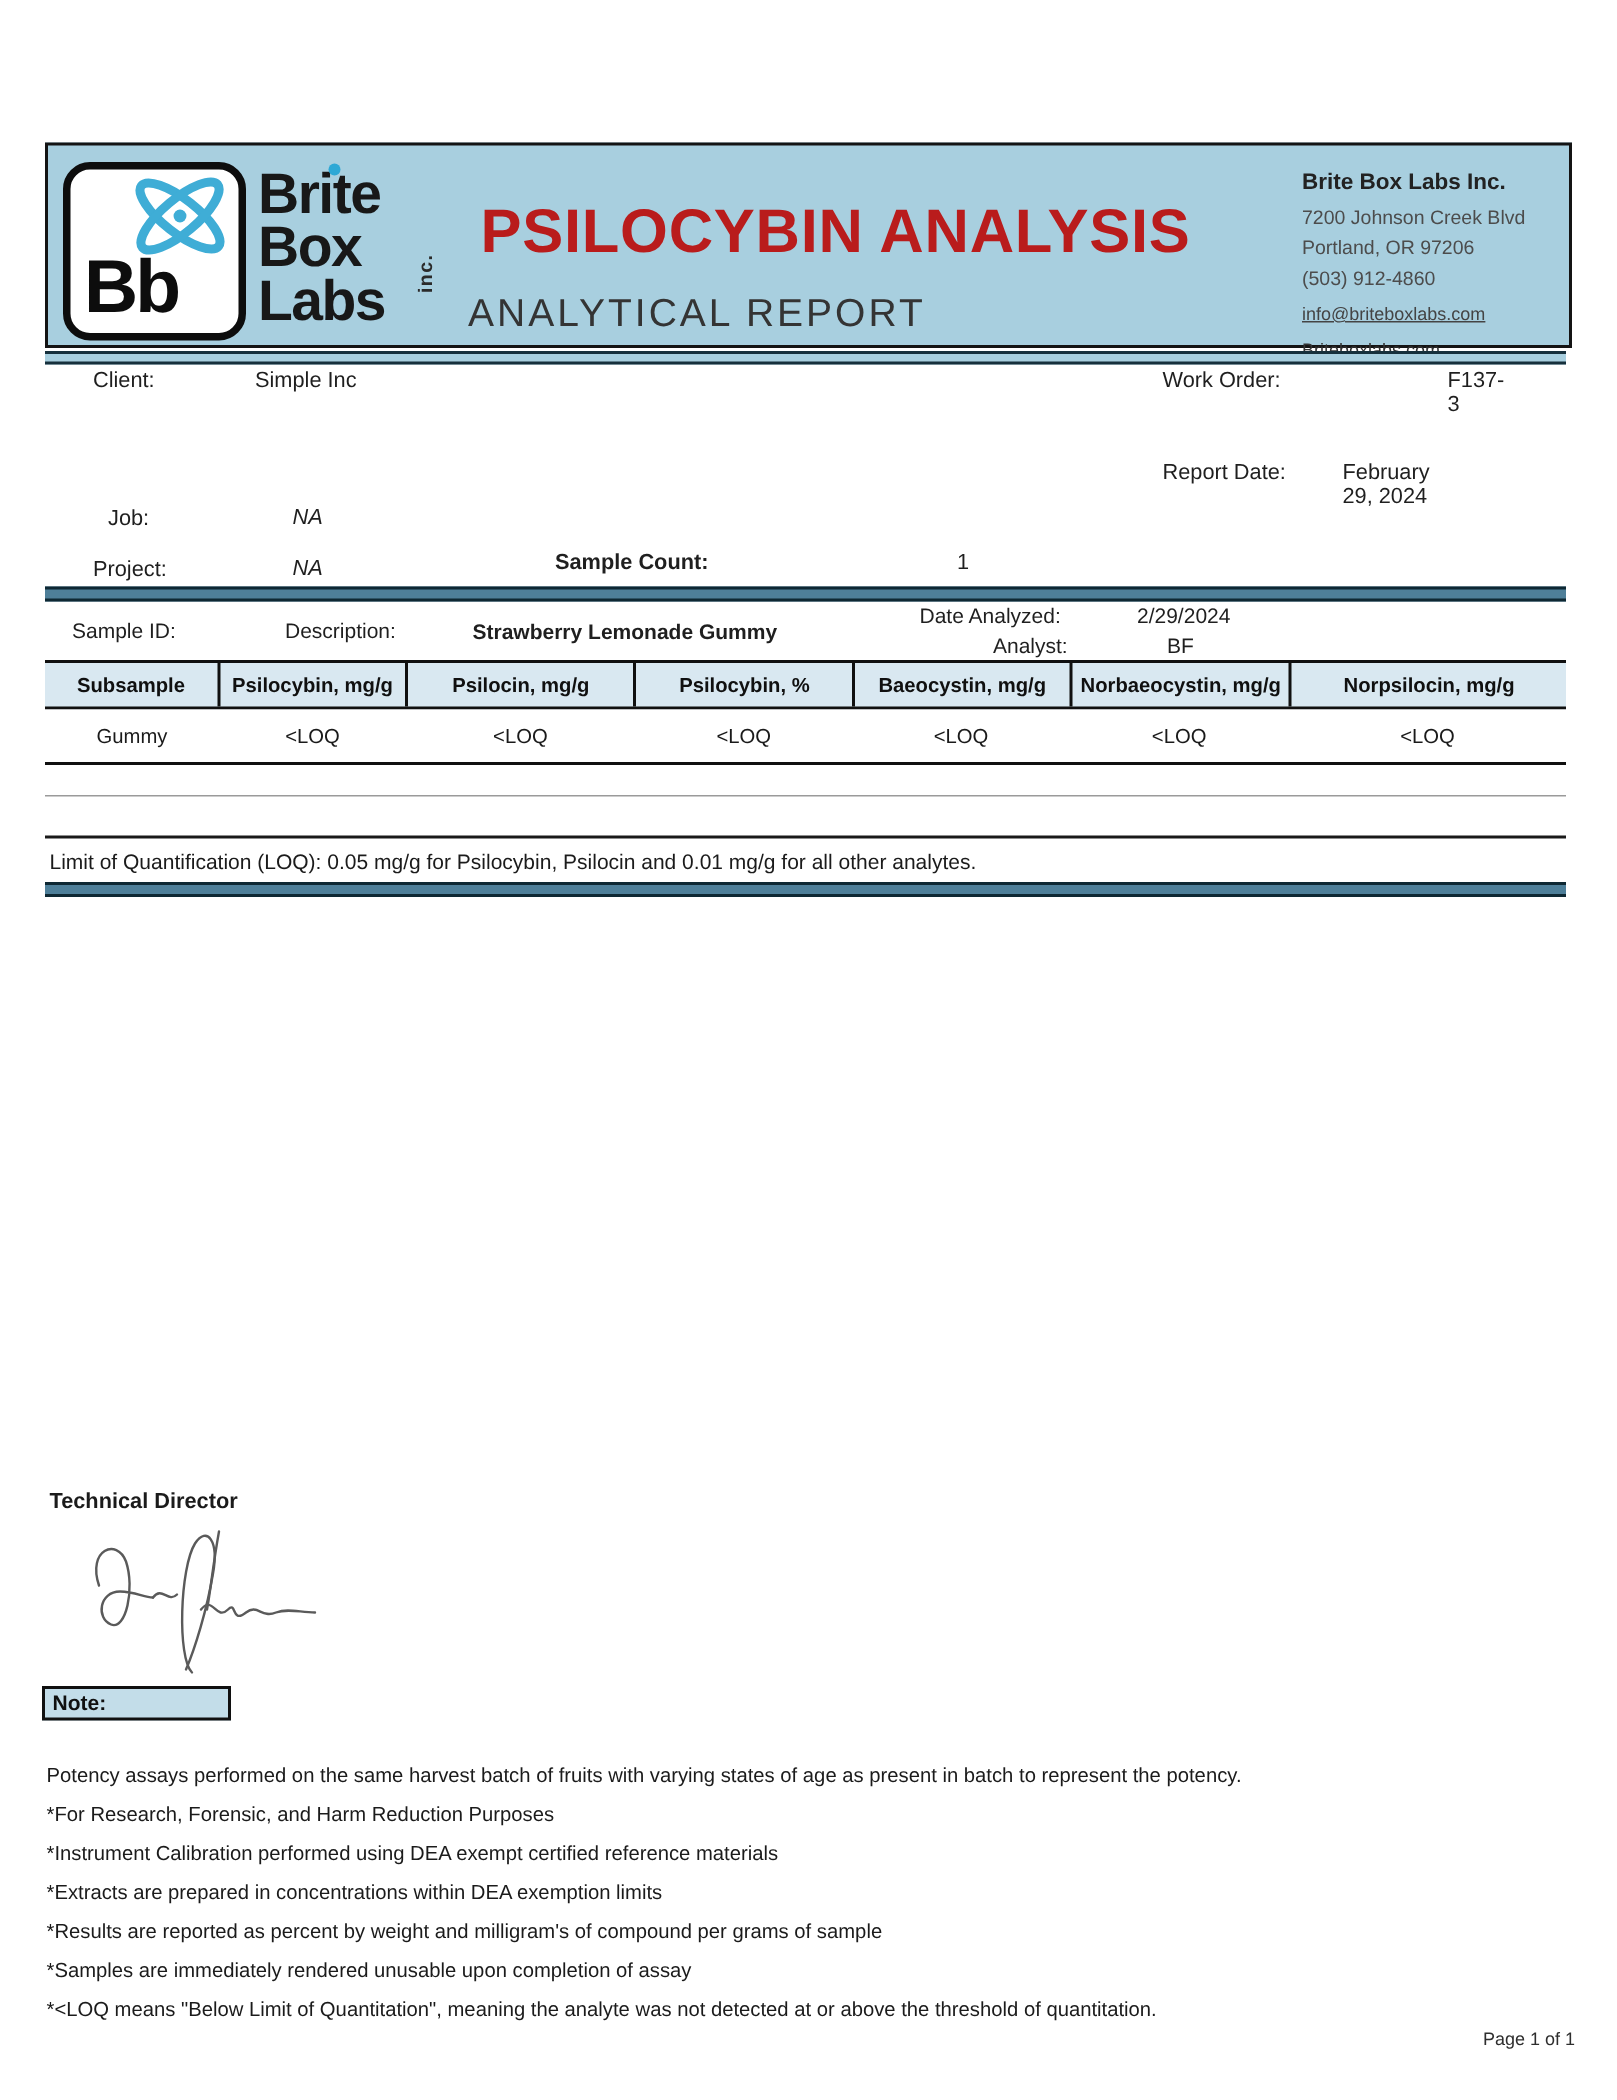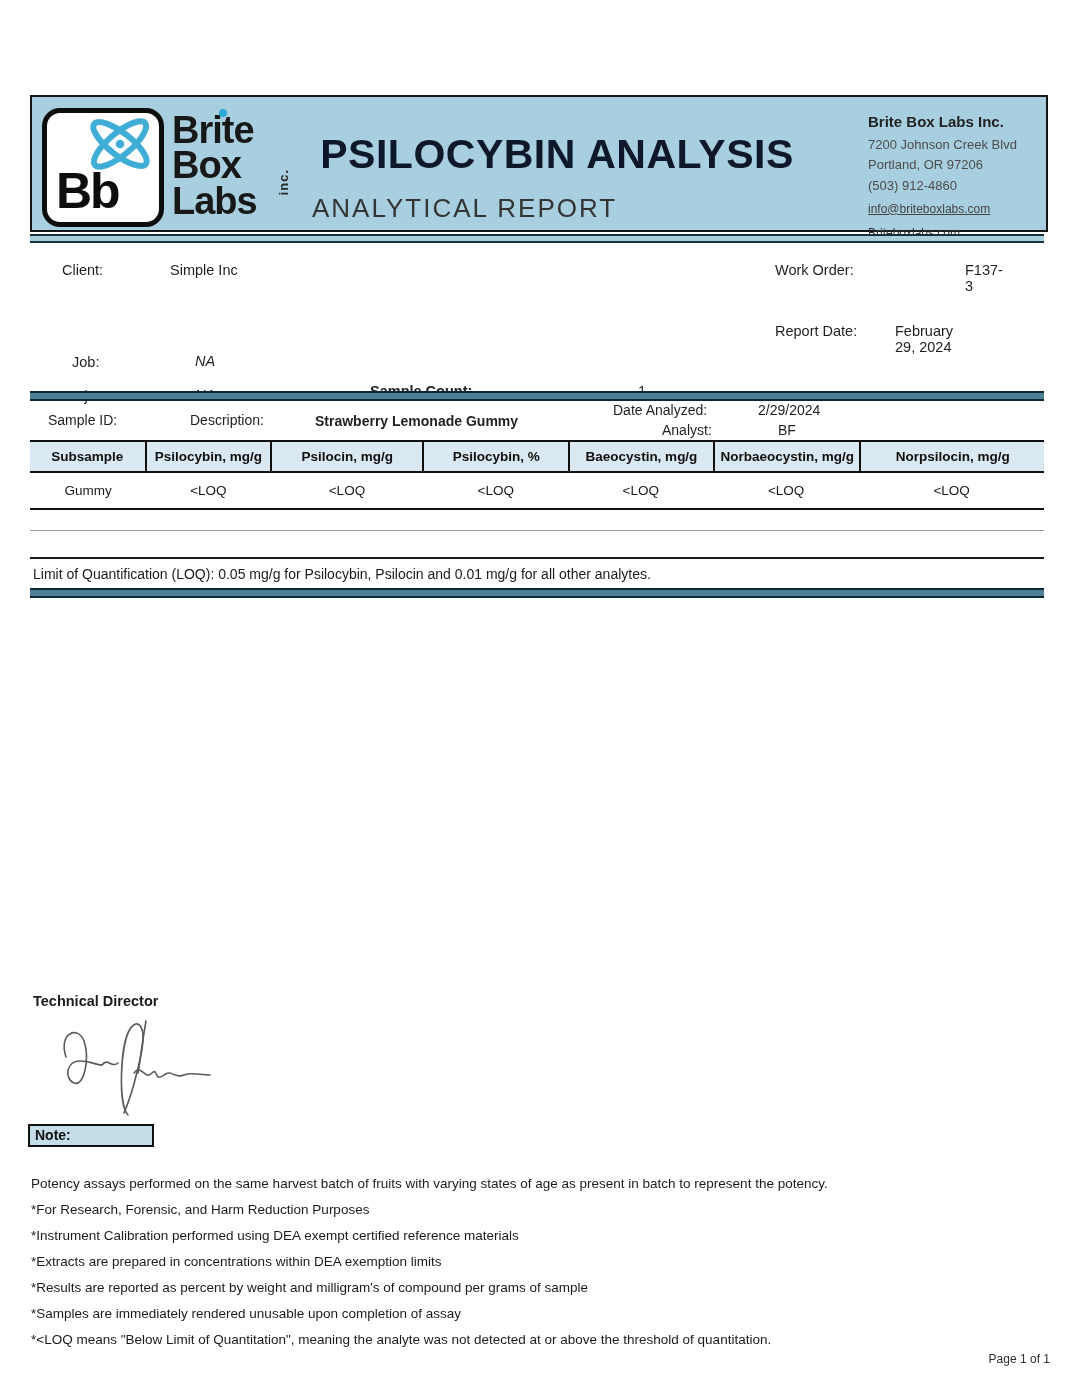--- a/index.html
+++ b/index.html
@@ -30,21 +30,21 @@
   .brand .tittle{
     position:absolute;left:47px;top:-4px;width:8px;height:8px;border-radius:50%;
     background:#2ea8d5;
   }
   .brand-inc{
     position:absolute;left:244px;top:72px;font-size:13px;font-weight:600;color:#2a2a2a;
     writing-mode:vertical-rl;transform:rotate(180deg);letter-spacing:1px;
   }
   .banner-title{
     position:absolute;left:280px;top:34px;width:490px;text-align:center;
-    font-size:41px;font-weight:800;color:#0f172a;letter-spacing:0.5px;white-space:nowrap;
+    font-size:41px;font-weight:800;color:#b91c1c;letter-spacing:0.5px;white-space:nowrap;
   }
   .banner-subtitle{
     position:absolute;left:280px;top:96px;width:490px;text-align:left;
     font-size:26px;font-weight:400;color:#343434;letter-spacing:2px;white-space:nowrap;
   }
   .company{
     position:absolute;left:836px;top:13px;width:170px;font-size:13px;color:#4c4c4c;line-height:1.55;
   }
   .company .name{font-size:15px;font-weight:700;color:#222222;margin-bottom:2px;}
   .company .email{display:inline-block;margin-top:4px;color:#444;text-decoration:underline;font-size:12px;}
@@ -132,21 +132,21 @@
     <div>7200 Johnson Creek Blvd</div>
     <div>Portland, OR 97206</div>
     <div>(503) 912-4860</div>
     <a class="email" href="#">info@briteboxlabs.com</a>
     <div class="site">Briteboxlabs.com</div>
   </div>
 </div>
 
 <div class="abs blue-strip"></div>
 
-<div class="abs" style="left:0;top:252px;width:885px;height:150px;">
+<div class="abs" style="left:0;top:236px;width:885px;height:150px;">
   <div class="abs lbl" style="left:62px;top:10px;">Client:</div>
   <div class="abs val" style="left:170px;top:10px;">Simple Inc</div>
 
   <div class="abs lbl" style="left:775px;top:10px;">Work Order:</div>
   <div class="abs val" style="left:933px;top:10px;margin-left:32px;">F137-3</div>
 
   <div class="abs lbl" style="left:775px;top:71px;">Report Date:</div>
   <div class="abs val" style="left:895px;top:71px;">February 29, 2024</div>
 
   <div class="abs lbl" style="left:72px;top:102px;">Job:</div>

